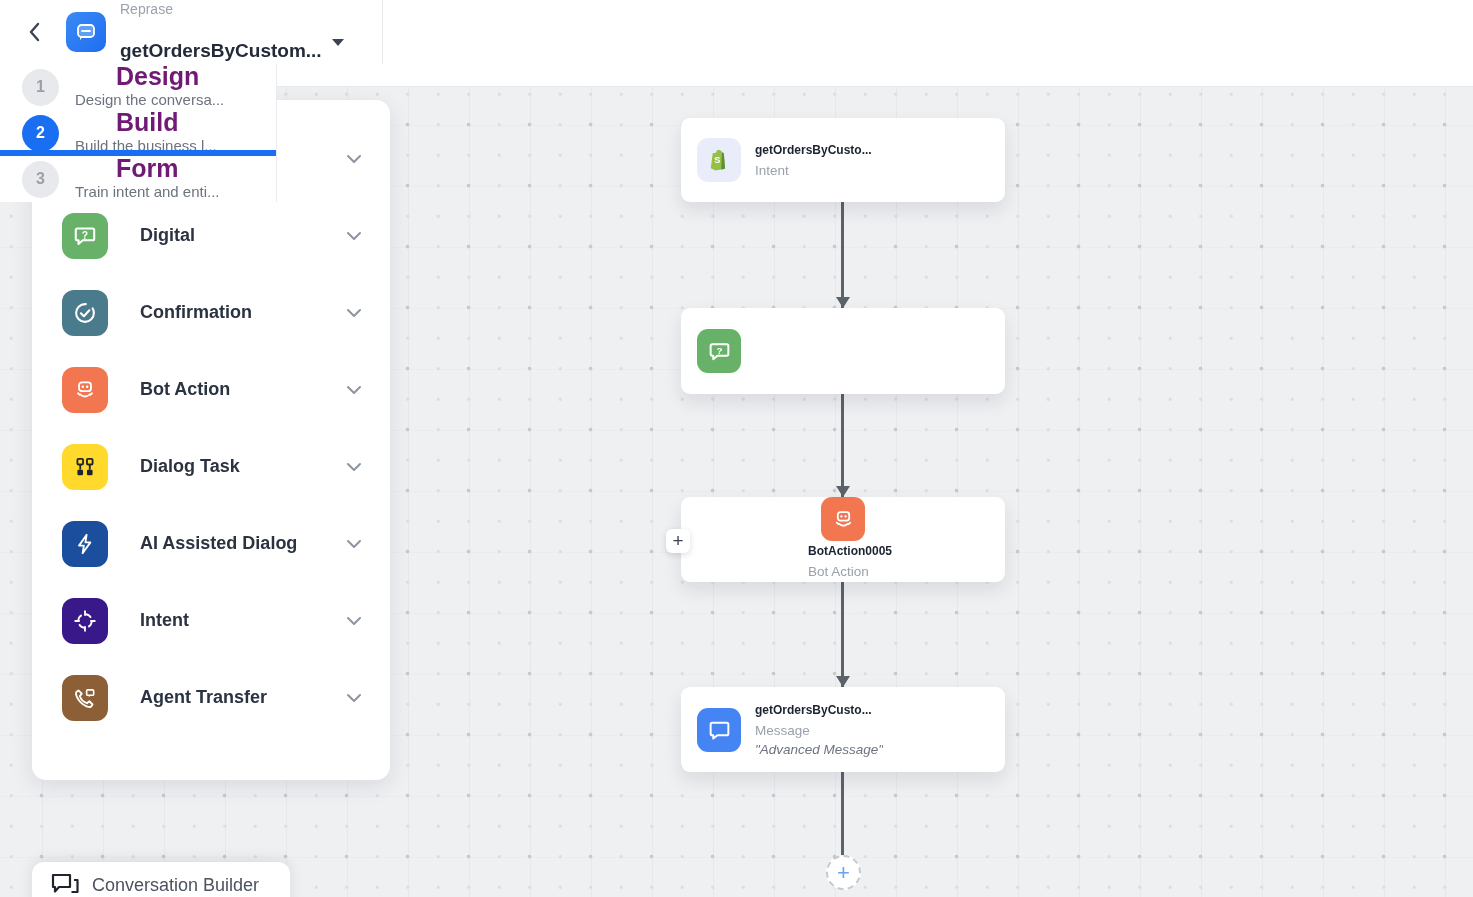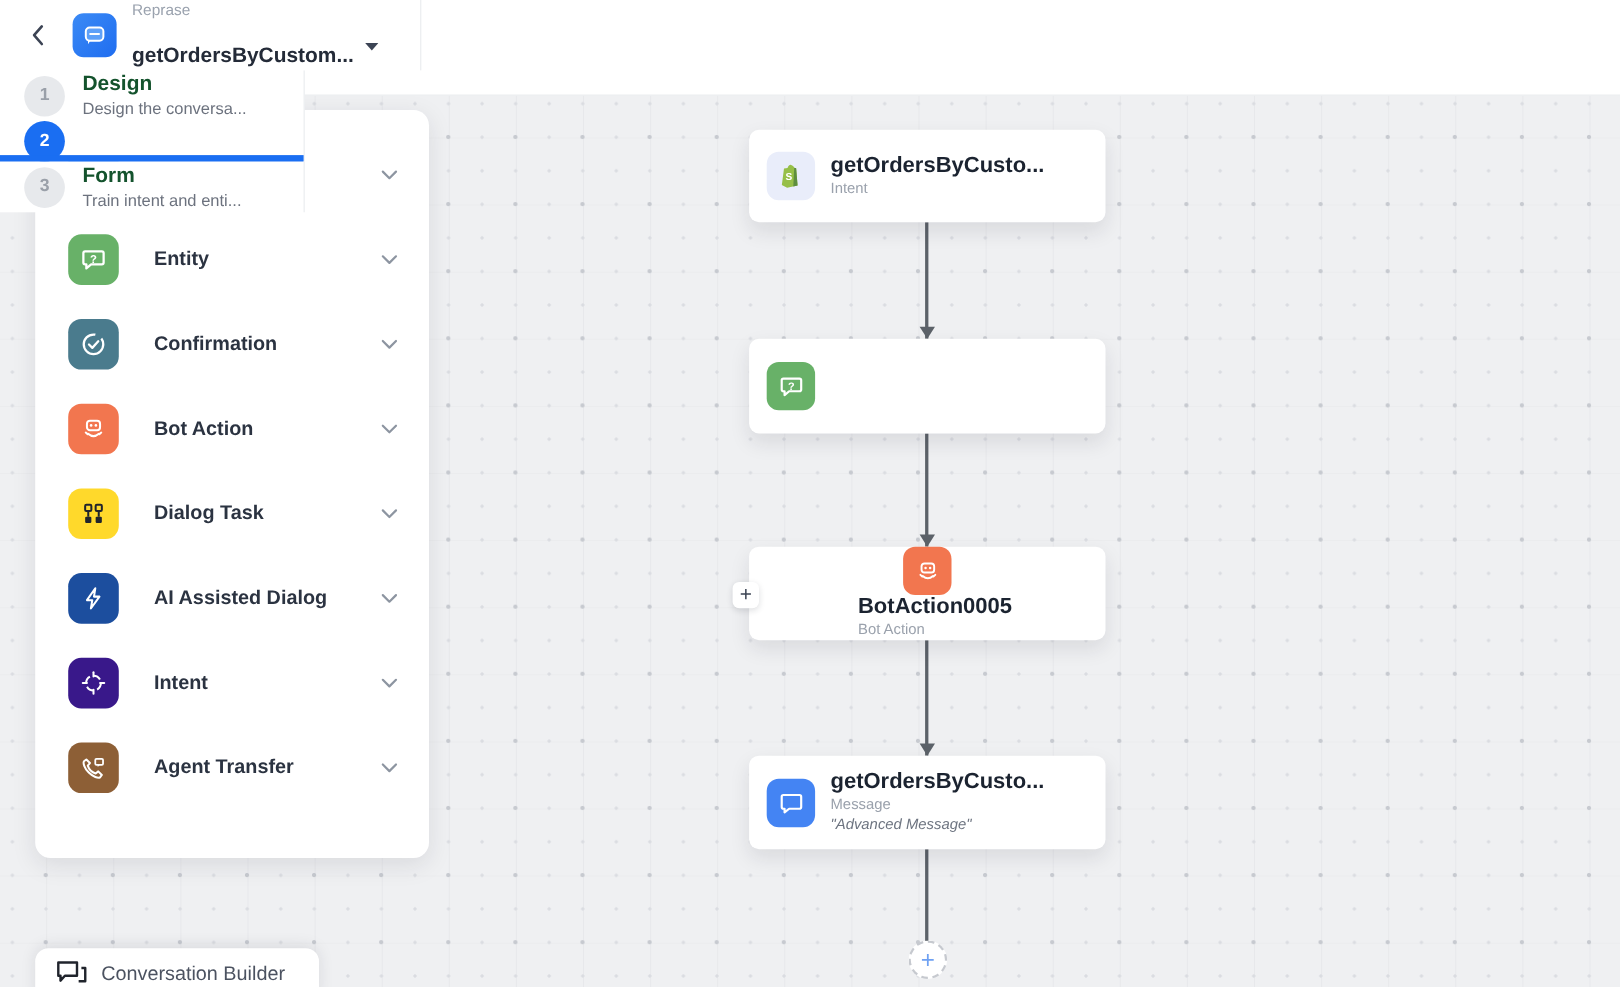--- a/index.html
+++ b/index.html
@@ -26,21 +26,21 @@
 
   .step-tab {
     position:relative; width:277px; border-right:1px solid #e9ebee;
     display:flex; align-items:center; gap:16px; padding-left:22px; cursor:pointer; background:#fff;
   }
   .step-circle {
     width:37px; height:37px; border-radius:50%; background:#e7e9ec; color:#9aa0a9;
     display:flex; align-items:center; justify-content:center; font-size:16px; font-weight:700; flex:0 0 auto;
   }
   .step-tab.active .step-circle { background:#1a6ef2; color:#fff; }
-  .step-title { font-size:19px; font-weight:700; color:#14532d; line-height:25px; }
+  .step-title { font-size:25px; font-weight:700; color:#701a75; line-height:25px;margin-left:41px; }
   .step-subtitle { font-size:15px; color:#6c727e; line-height:21px; white-space:nowrap; }
   .step-tab.active::after { content:""; position:absolute; left:0; bottom:0; width:100%; height:6px; background:#1a6ef2; }
 
   
   .canvas {
     position:absolute; top:87px; left:0; width:1473px; height:844px;
     background-color:#eff0f2;
     background-image:
       radial-gradient(circle, #c7cad0 1.5px, transparent 2.2px),
       radial-gradient(circle, #dadce1 1.2px, transparent 1.8px),
@@ -82,21 +82,21 @@
   .c-shopify { background:#e9edfa; }
 
   
   .node {
     position:absolute; left:681px; width:324px; background:#fff; border-radius:9px;
     box-shadow:0 8px 18px rgba(25,32,45,.10);
     display:flex; align-items:center; padding:0 16px; z-index:5; cursor:pointer;
   }
   .node-icon { width:44px; height:44px; border-radius:11px; flex:0 0 auto; display:flex; align-items:center; justify-content:center; }
   .node-texts { margin-left:14px; overflow:hidden; }
-  .node-title { font-size:20px; font-weight:700; color:#1b2330; line-height:21px; white-space:nowrap; }
+  .node-title { font-size:12px; font-weight:700; color:#1b2330; line-height:21px; white-space:nowrap; }
   .node-subtitle { font-size:13.5px; color:#9aa1ac; line-height:19px; }
   .node-quote { font-size:13.5px; color:#6d7480; font-style:italic; line-height:19px; white-space:nowrap; }
 
   .connector { position:absolute; left:841px; width:3px; background:#5c6269; z-index:4; }
   .connector.arrow::after {
     content:""; position:absolute; bottom:0; left:50%; transform:translateX(-50%);
     border-left:7px solid transparent; border-right:7px solid transparent; border-top:11px solid #5c6269;
   }
 
   .insert-plus {
@@ -151,20 +151,24 @@
   <div class="step-tab">
     <div class="step-circle">1</div>
     <div>
       <div class="step-title">Design</div>
       <div class="step-subtitle">Design the conversa...</div>
     </div>
   </div>
 
   <div class="step-tab active">
     <div class="step-circle">2</div>
+    <div>
+      <div class="step-title">Build</div>
+      <div class="step-subtitle">Build the business l...</div>
+    </div>
   </div>
 
   <div class="step-tab">
     <div class="step-circle">3</div>
     <div>
       <div class="step-title">Form</div>
       <div class="step-subtitle">Train intent and enti...</div>
     </div>
   </div>
 </div>
@@ -192,21 +196,21 @@
         </span>
     </div>
 
     <div class="pal-item">
       <div class="pal-icon c-entity">
         <svg width="26" height="26" viewBox="0 0 24 24">
             <path d="M5 5 h14 a1.5 1.5 0 0 1 1.5 1.5 v8 a1.5 1.5 0 0 1 -1.5 1.5 h-9 l-4 3.4 v-3.4 h-1 a1.5 1.5 0 0 1 -1.5 -1.5 v-8 a1.5 1.5 0 0 1 1.5 -1.5 z" fill="none" stroke="#fff" stroke-width="1.9" stroke-linejoin="round"></path>
             <text x="12" y="14.6" font-size="9.5" font-weight="bold" fill="#fff" text-anchor="middle" font-family="Liberation Sans, sans-serif">?</text>
           </svg>
       </div>
-      <span class="pal-label">Entity</span>
+      <span class="pal-label">Digital</span>
       <span class="chev">
           <svg width="16" height="10" viewBox="0 0 16 10">
             <path d="M2 2 L8 8 L14 2" fill="none" stroke="#8d95a1" stroke-width="2" stroke-linecap="round" stroke-linejoin="round"></path>
           </svg>
         </span>
     </div>
 
     <div class="pal-item">
       <div class="pal-icon c-confirmation">
         <svg width="26" height="26" viewBox="0 0 24 24">

